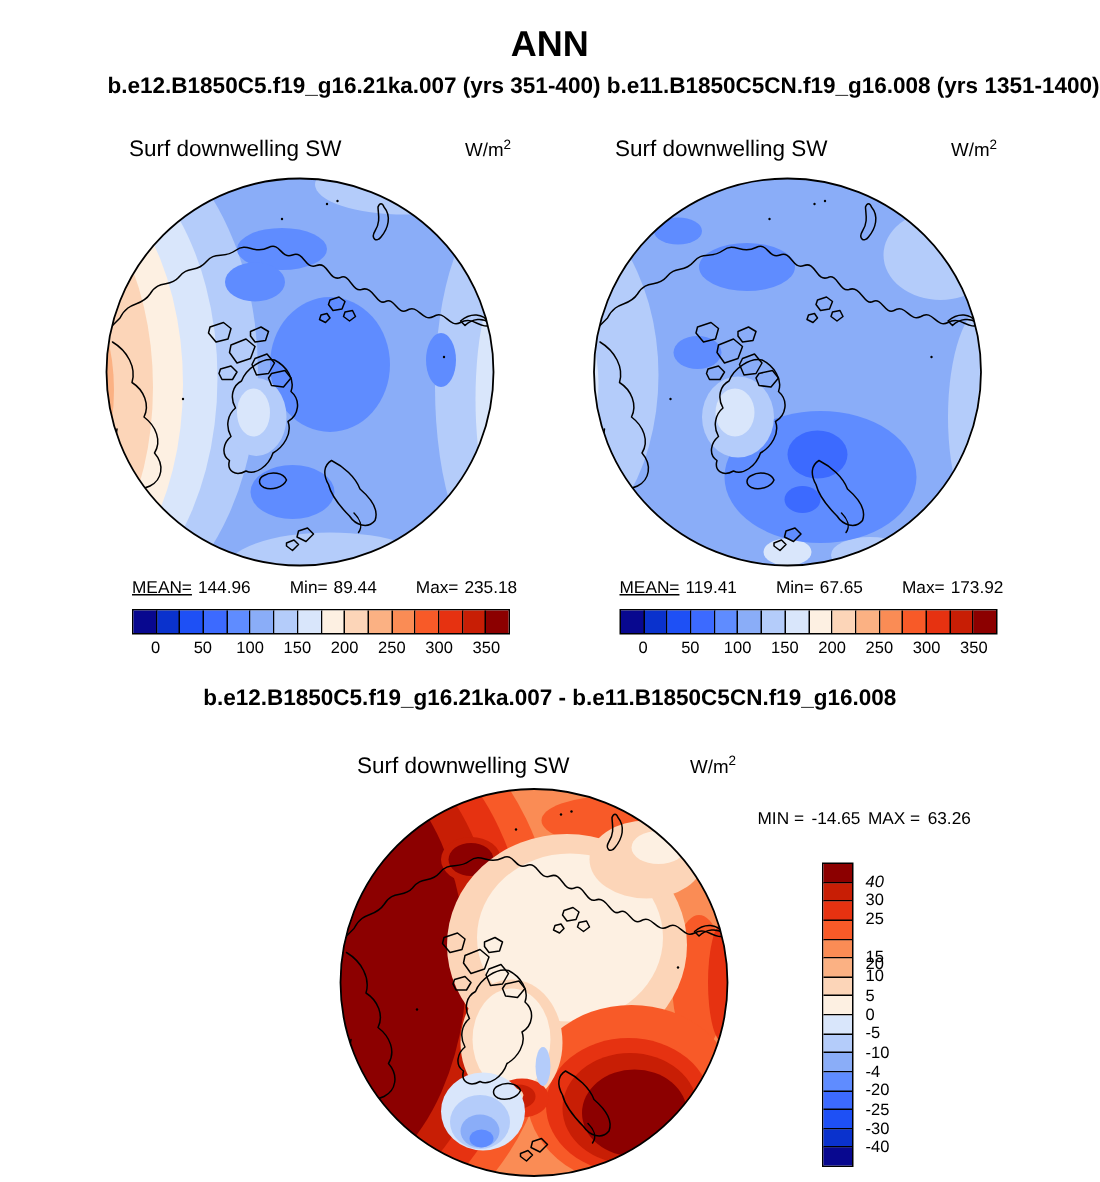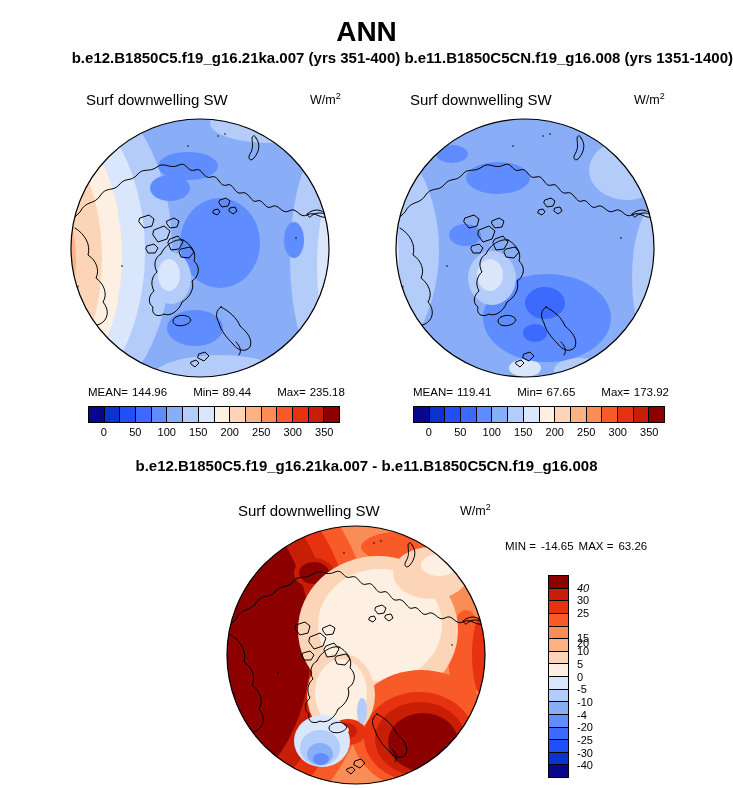--- a/index.html
+++ b/index.html
@@ -1,29 +1,29 @@
 <!DOCTYPE html>
 <html><head>
 <meta charset="utf-8">
 <style>
   html,body{margin:0;padding:0;}
   body{
     width:733px;height:788px;background:#ffffff;position:relative;
     font-family:"Liberation Sans",sans-serif;color:#000;overflow:hidden;
   }
   .abs{position:absolute;}
-  .title{left:0;right:0;top:16px;text-align:center;font-size:28px;font-weight:bold;}
+  .title{left:0;right:0;top:16px;text-align:center;font-size:24px;font-weight:bold;}
   .subtitle{left:0;right:0;top:49px;text-align:right;font-size:15px;font-weight:bold;}
   .difftitle{left:0;right:0;top:457px;text-align:center;font-size:15px;font-weight:bold;}
   .varlabel{font-size:15px;white-space:nowrap;}
   .units{font-size:12.5px;white-space:nowrap;}
   .units sup{font-size:9px;}
   .stats{font-size:11.5px;text-align:center;white-space:nowrap;}
   .stats .lbl{margin-left:26px;}
-  .stats .lbl:first-child{margin-left:0;}
+  .stats .lbl:first-child{margin-left:0;text-decoration:underline;}
   .stats .val{margin-left:4px;text-align:right;}
   .minmax{font-size:11.5px;white-space:nowrap;}
   .minmax span{margin-right:5px;}
   .hbar{display:flex;border:1px solid #000;box-sizing:border-box;}
   .hbar .cb-cell{flex:1 1 auto;border-right:1px solid #000;}
   .hbar .cb-cell:last-child{border-right:none;}
   .vbar{display:flex;flex-direction:column;border:1px solid #000;box-sizing:border-box;}
   .vbar .cb-cell{flex:1 1 auto;border-bottom:1px solid #000;}
   .vbar .cb-cell:last-child{border-bottom:none;}
   .hticks{height:14px;font-size:11px;}

